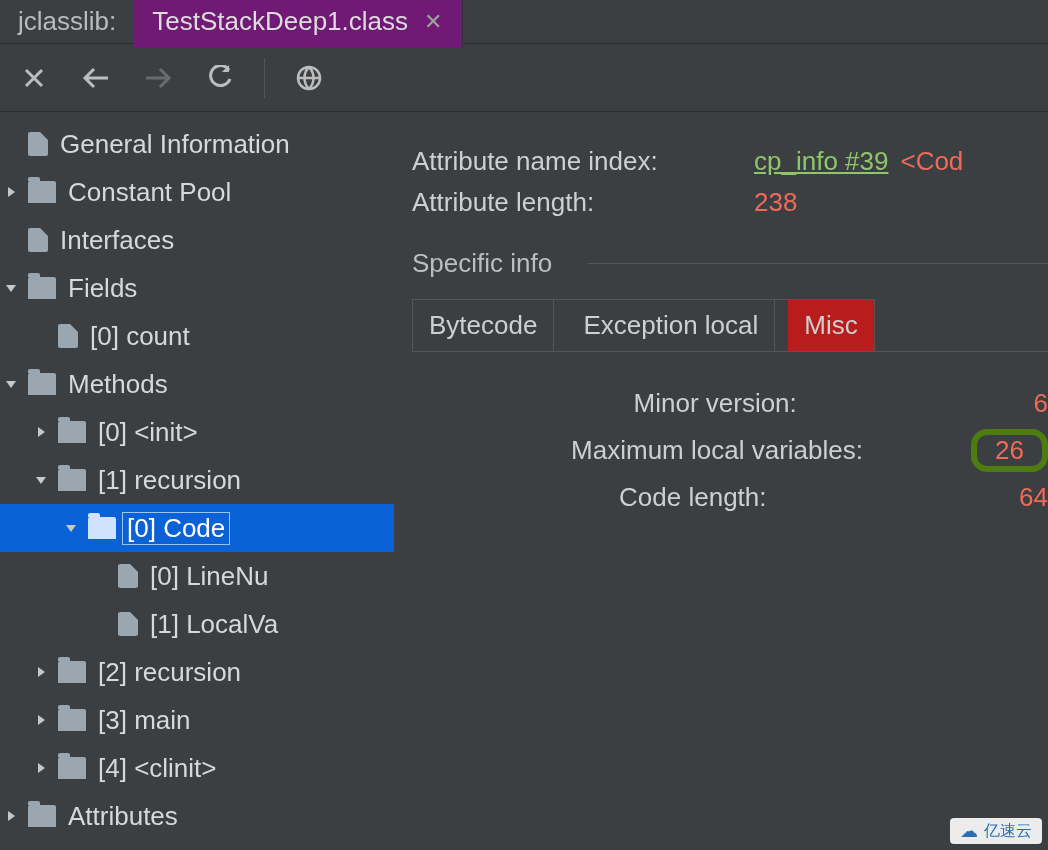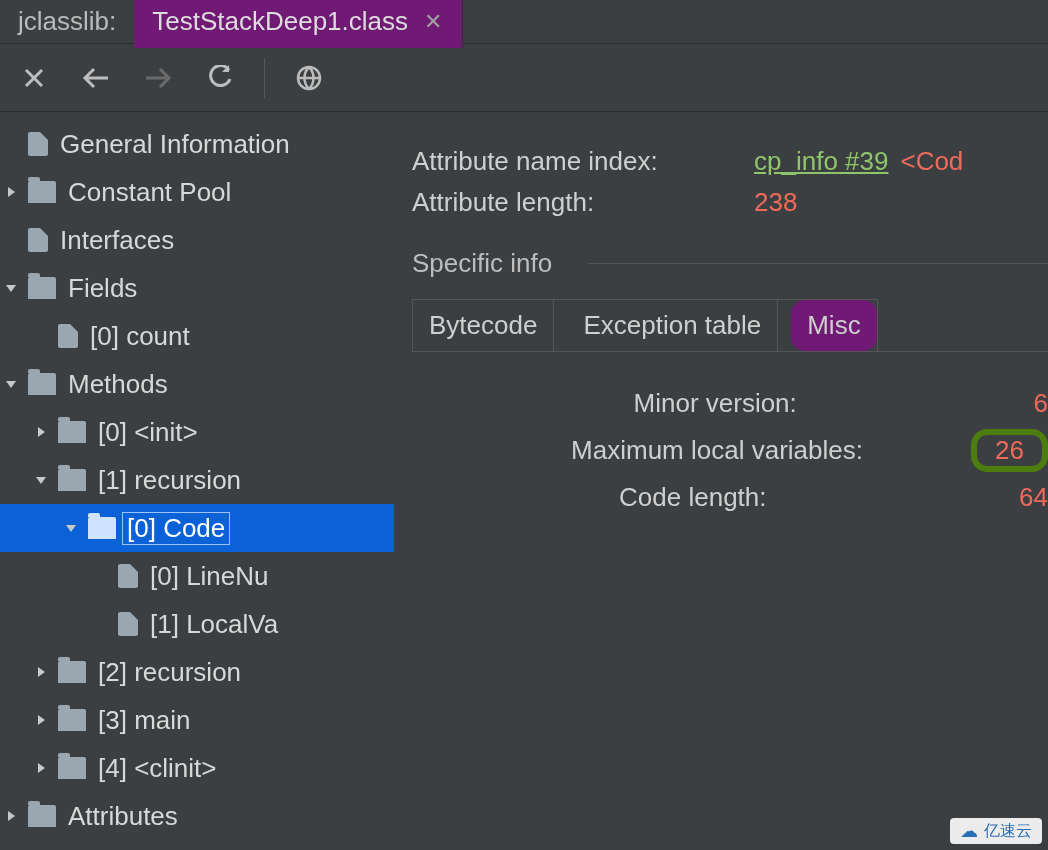--- a/index.html
+++ b/index.html
@@ -126,21 +126,21 @@
     display:flex; gap:13px; margin-top:10px;
     border: 1px solid #555; border-bottom:none;
     width: fit-content;
   }
   .tabbtn {
     padding: 10px 16px;
     border-right:1px solid #555;
     color:#cfcfcf;
   }
   .tabbtn:last-child { border-right:none; }
-  .tabbtn.active { background:#701a75;border-radius:14px; }
+  .tabbtn.active { background:#b91c1c; }
   .tabbody { border-top:1px solid #555; padding-top: 26px; padding-left: 32px;}
   .misc-row { display:flex; align-items:center; margin: 10px 0; justify-content: flex-end; }
   .misc-row .mk { width: 400px; color:#cfcfcf; }
   .misc-row .mv { color:#f06a5a; font-weight:500; }
   .hl-box { border: 6px solid #4d7c0f; border-radius:16px; padding: 0 18px; display:inline-block; }
   .watermark {
     position:absolute; right:6px; bottom:6px;
     background: rgba(255,255,255,0.9);
     border-radius:4px; padding:2px 10px;
     font-size:16px; color:#2a6fb5;
@@ -335,21 +335,21 @@
       <span class="red">238</span>
     </div>
 
     <div class="section-head" style="margin-top:30px;gap:36px;">
       <span class="section-title">Specific info</span>
       <span class="section-rule"></span>
     </div>
 
     <div class="tabs">
       <div class="tabbtn">Bytecode</div>
-      <div class="tabbtn">Exception table</div>
+      <div class="tabbtn">Exception local</div>
       <div class="tabbtn active">Misc</div>
     </div>
 
     <div class="tabbody">
       <div class="misc-row">
         <span class="mk">Minor version:</span>
         <span class="mv">6</span>
       </div>
       <div class="misc-row">
         <span class="mk">Maximum local variables:</span>

